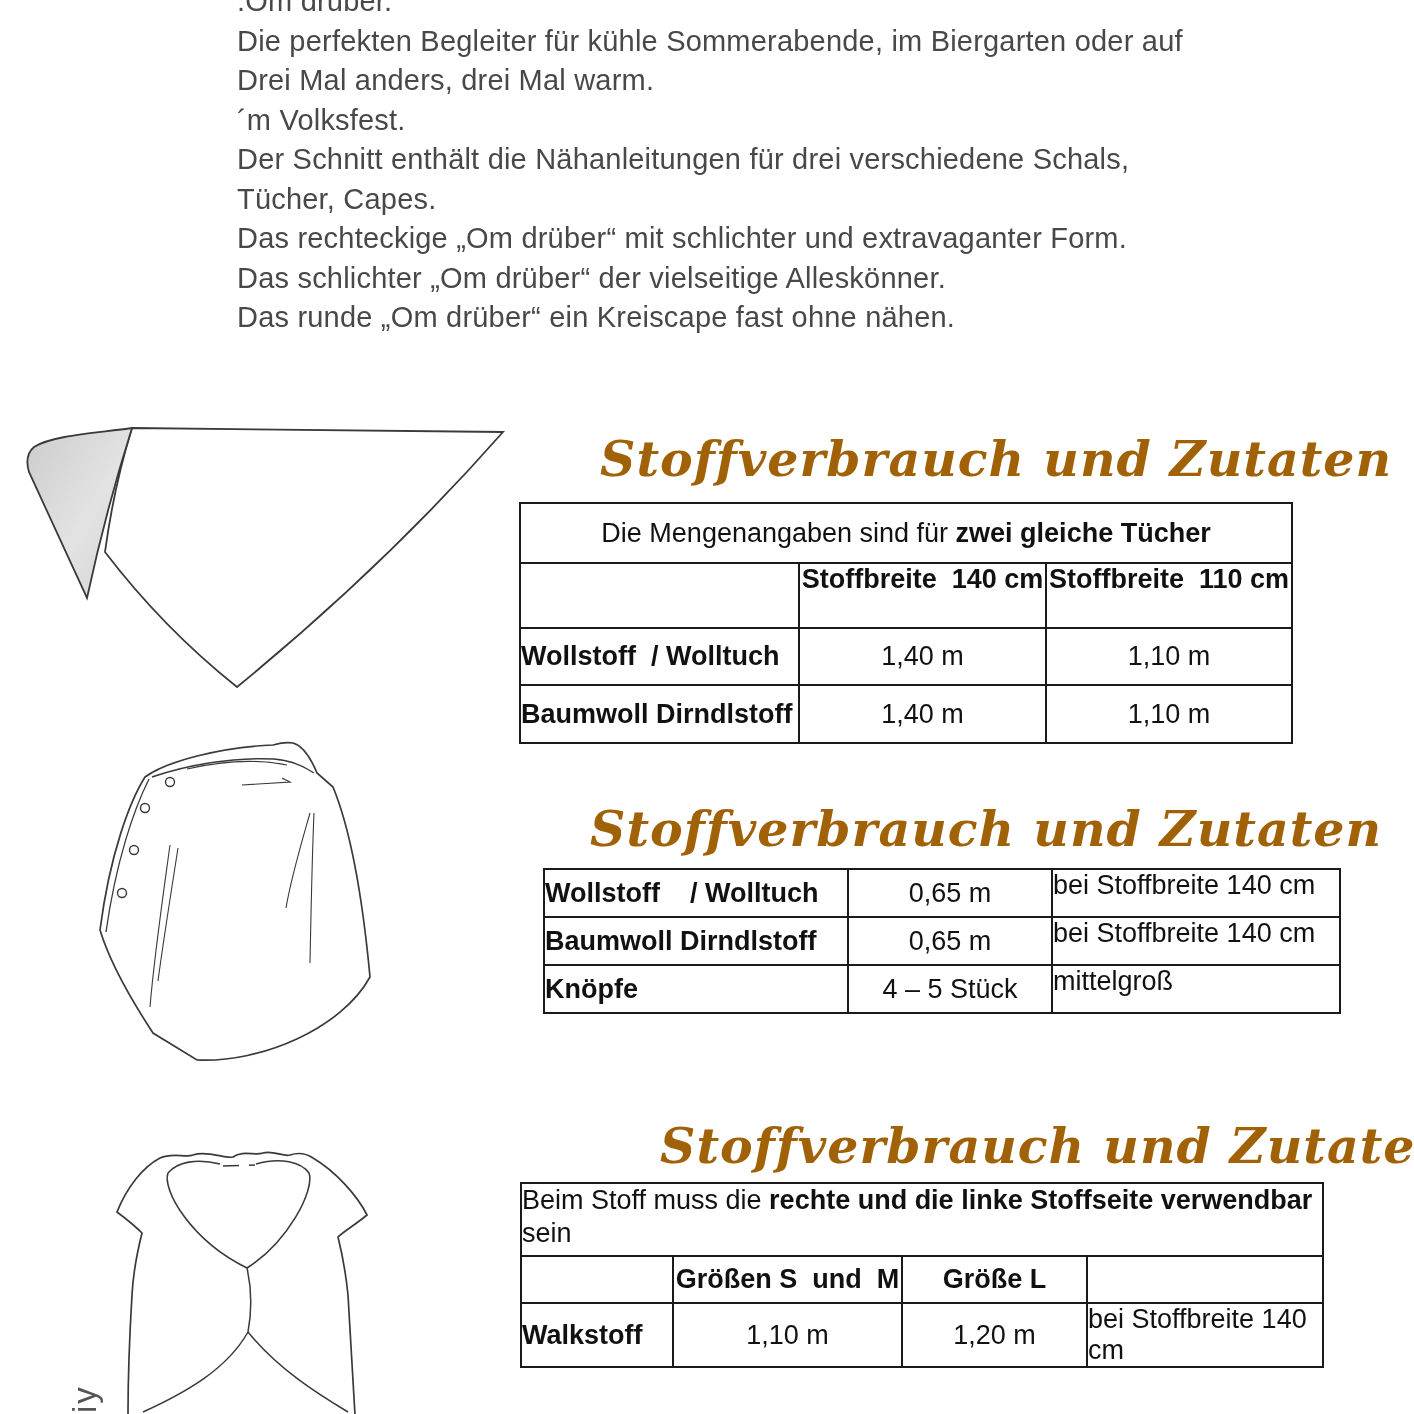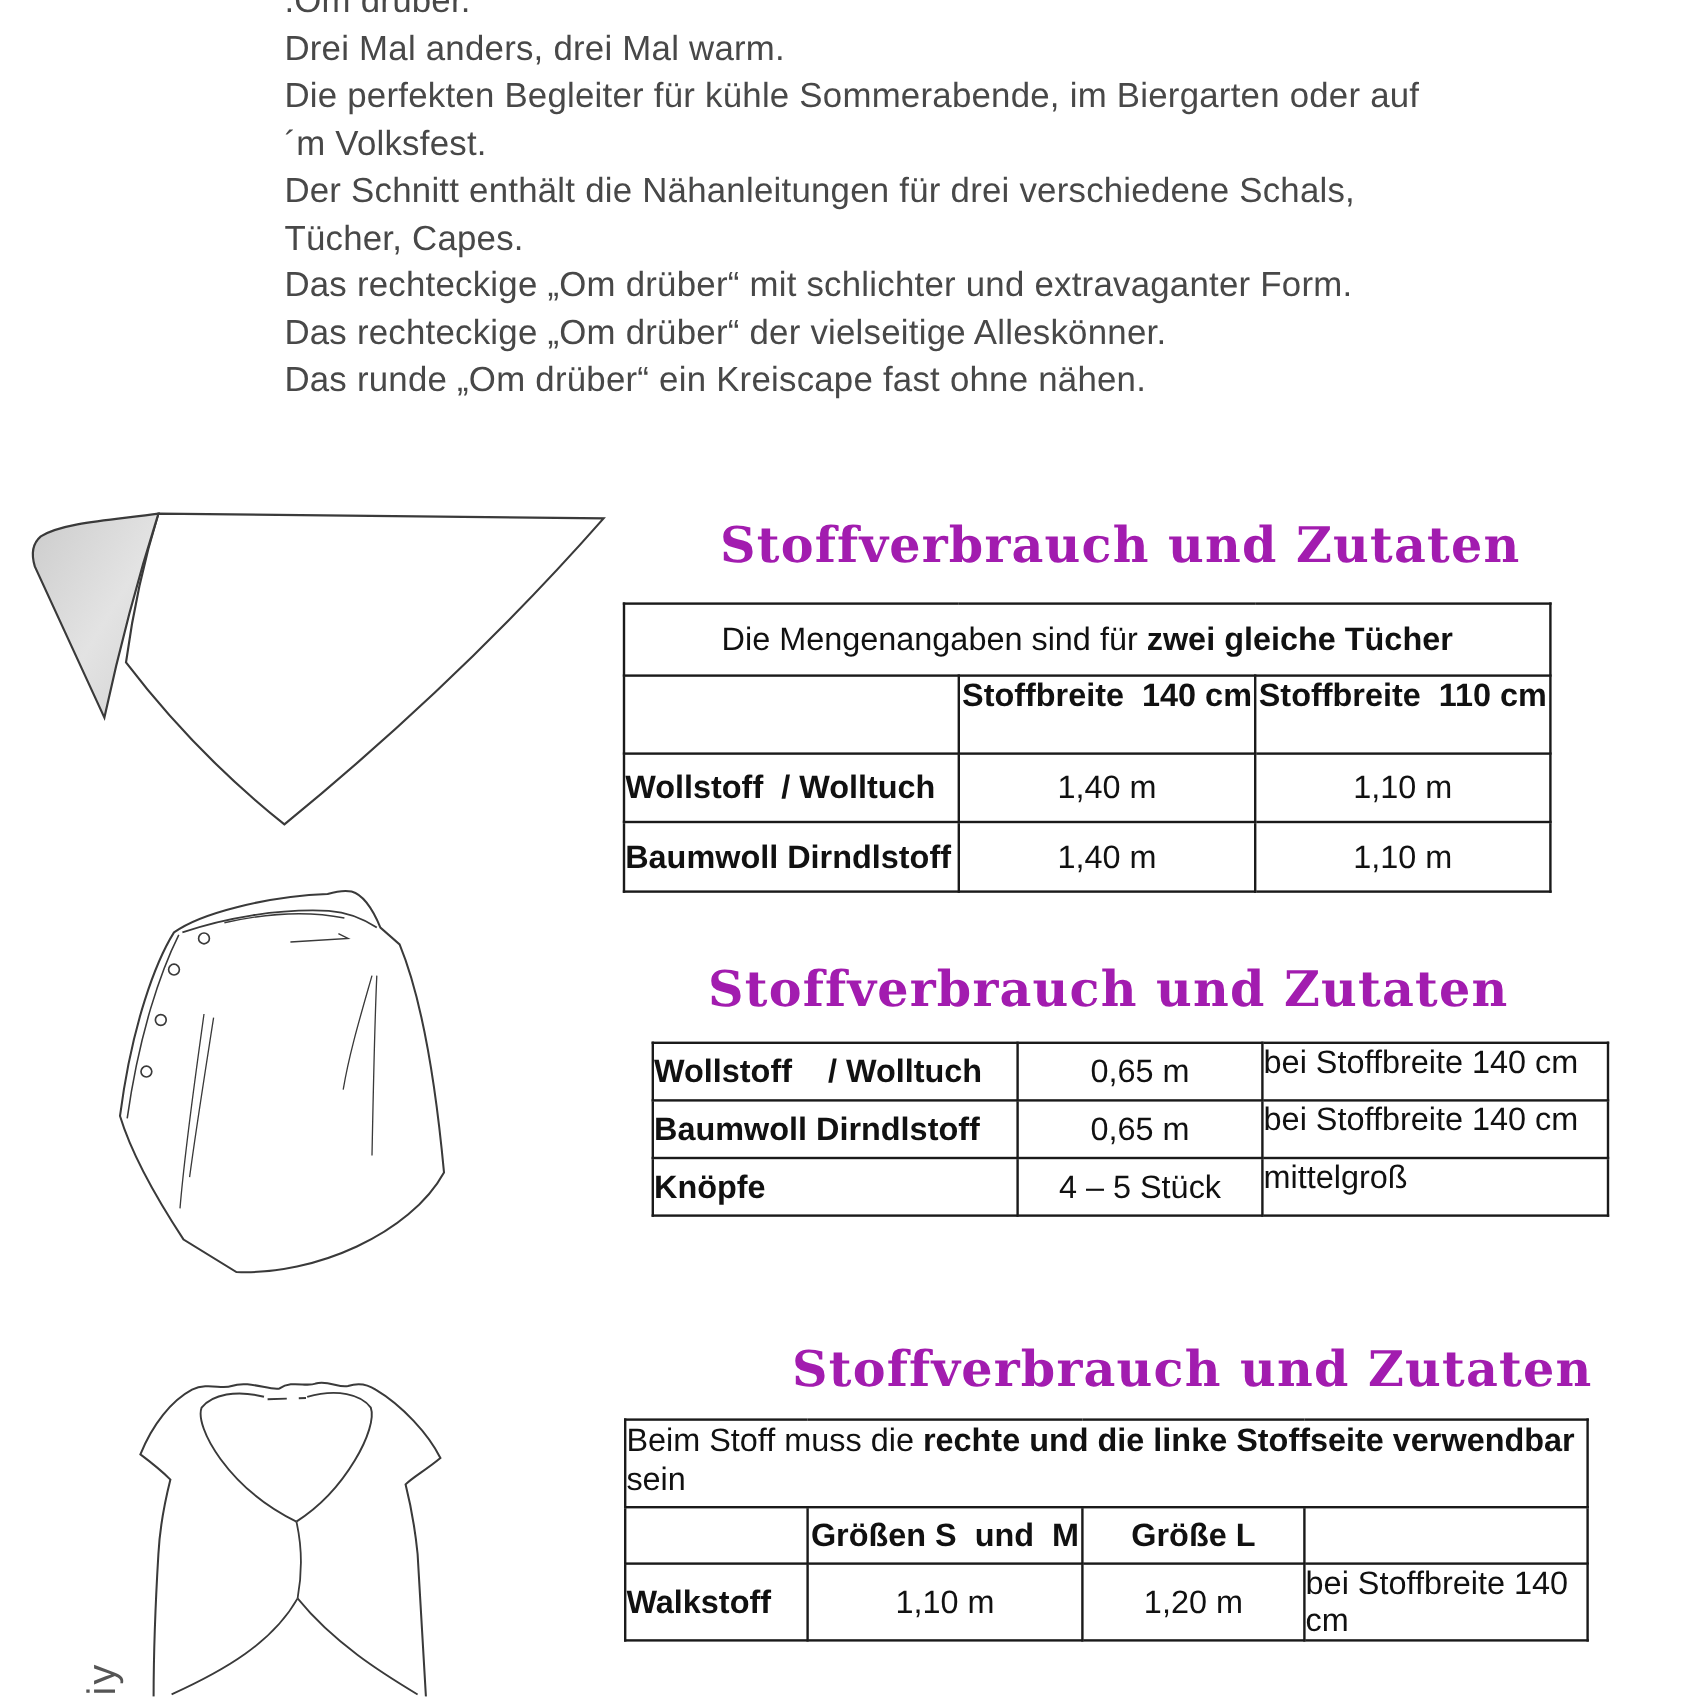--- a/index.html
+++ b/index.html
@@ -14,22 +14,22 @@
   
   .intro{
     position:absolute;left:237px;top:-18px;width:1000px;
     font-size:29px;line-height:39.5px;font-weight:400;color:#484848;
     letter-spacing:.2px;
   }
   
   .sec-title{
     position:absolute;
     font-family:"DejaVu Serif",serif;
-    font-weight:700;
-    font-size:41px;color:#a21caf;
+    font-style:italic;font-weight:700;
+    font-size:49px;color:#a16207;
     text-align:center;letter-spacing:1px;
     white-space:nowrap;
   }
   
   table.sheet{
     position:absolute;border-collapse:collapse;table-layout:fixed;
     background:#fff;color:#111;
   }
   table.sheet td{
     border:2px solid #1a1a1a;
@@ -55,27 +55,27 @@
     white-space:nowrap;
   }
 </style>
 </head>
 <body>
 
 <div id="page">
 
   <div class="intro">
     <div>.Om drüber.</div>
+    <div>Die perfekten Begleiter für kühle Sommerabende, im Biergarten oder auf</div>
     <div>Drei Mal anders, drei Mal warm.</div>
-    <div>Die perfekten Begleiter für kühle Sommerabende, im Biergarten oder auf</div>
     <div>´m Volksfest.</div>
     <div>Der Schnitt enthält die Nähanleitungen für drei verschiedene Schals,</div>
     <div>Tücher, Capes.</div>
     <div>Das rechteckige „Om drüber“ mit schlichter und extravaganter Form.</div>
-    <div>Das rechteckige „Om drüber“ der vielseitige Alleskönner.</div>
+    <div>Das schlichter „Om drüber“ der vielseitige Alleskönner.</div>
     <div>Das runde „Om drüber“ ein Kreiscape fast ohne nähen.</div>
   </div>
 
   <svg class="illus" style="left:8px;top:418px;" width="505" height="275" viewBox="0 0 505 275">
     <defs>
       <linearGradient id="grayfold" x1="0" y1="0" x2="1" y2="1">
         <stop offset="0" stop-color="#cccccc"></stop>
         <stop offset="0.55" stop-color="#e3e3e3"></stop>
         <stop offset="1" stop-color="#d2d2d2"></stop>
       </linearGradient>

